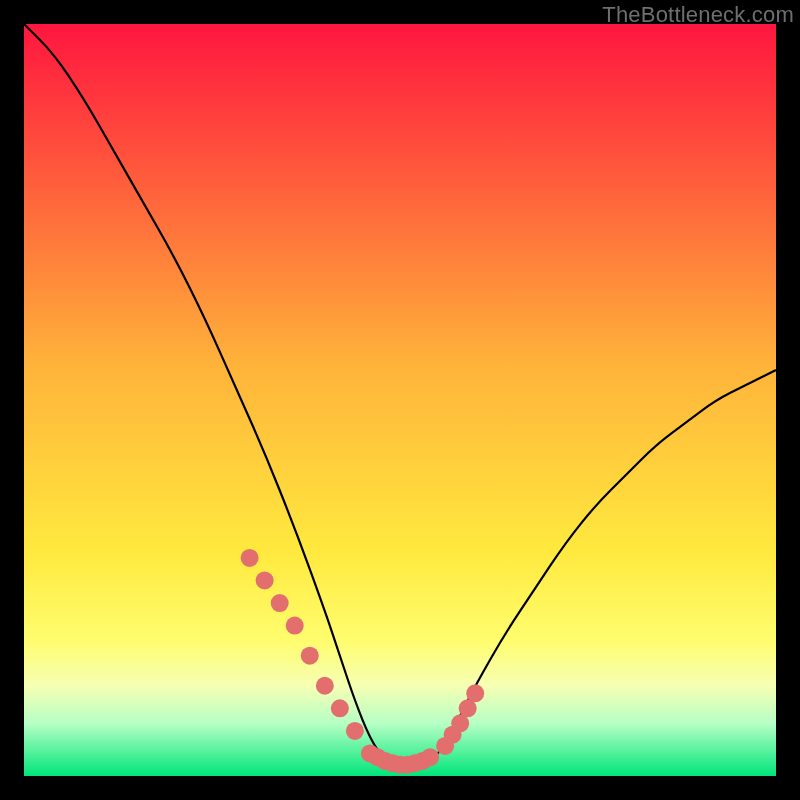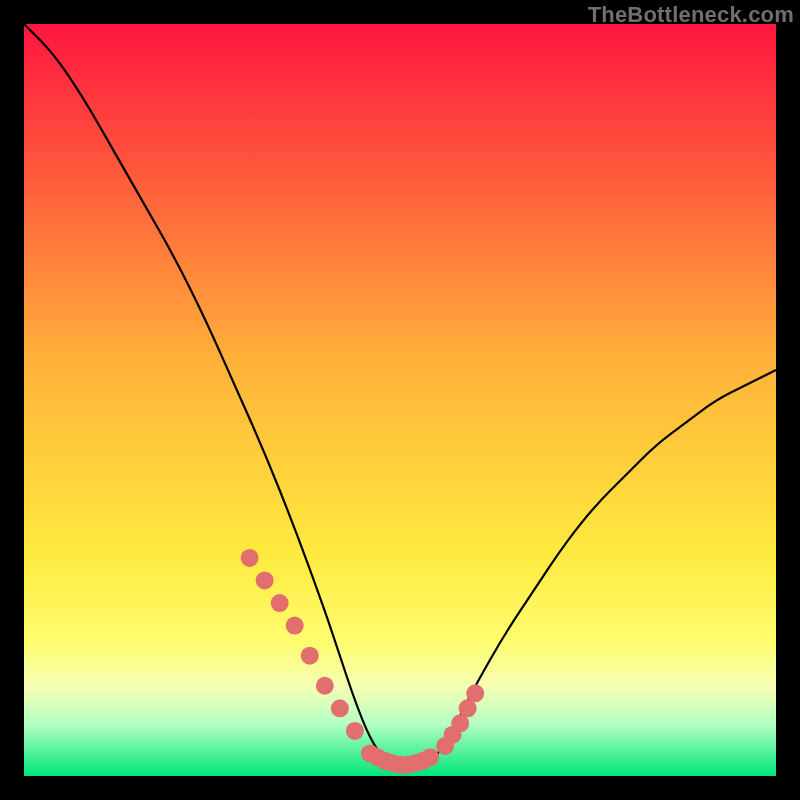--- a/index.html
+++ b/index.html
@@ -25,21 +25,21 @@
     top: 0;
     width: 752px;
     height: 752px;
   }
   .watermark {
     position: absolute;
     top: 2px;
     right: 6px;
     color: #6f6f6f;
     font-size: 22px;
-    font-weight: 700;
+    font-weight: 400;
     letter-spacing: 0.2px;
     user-select: none;
     text-align: center;
   }
   svg { display: block; }
 </style>
 </head>
 <body>
 
 <div class="frame">

